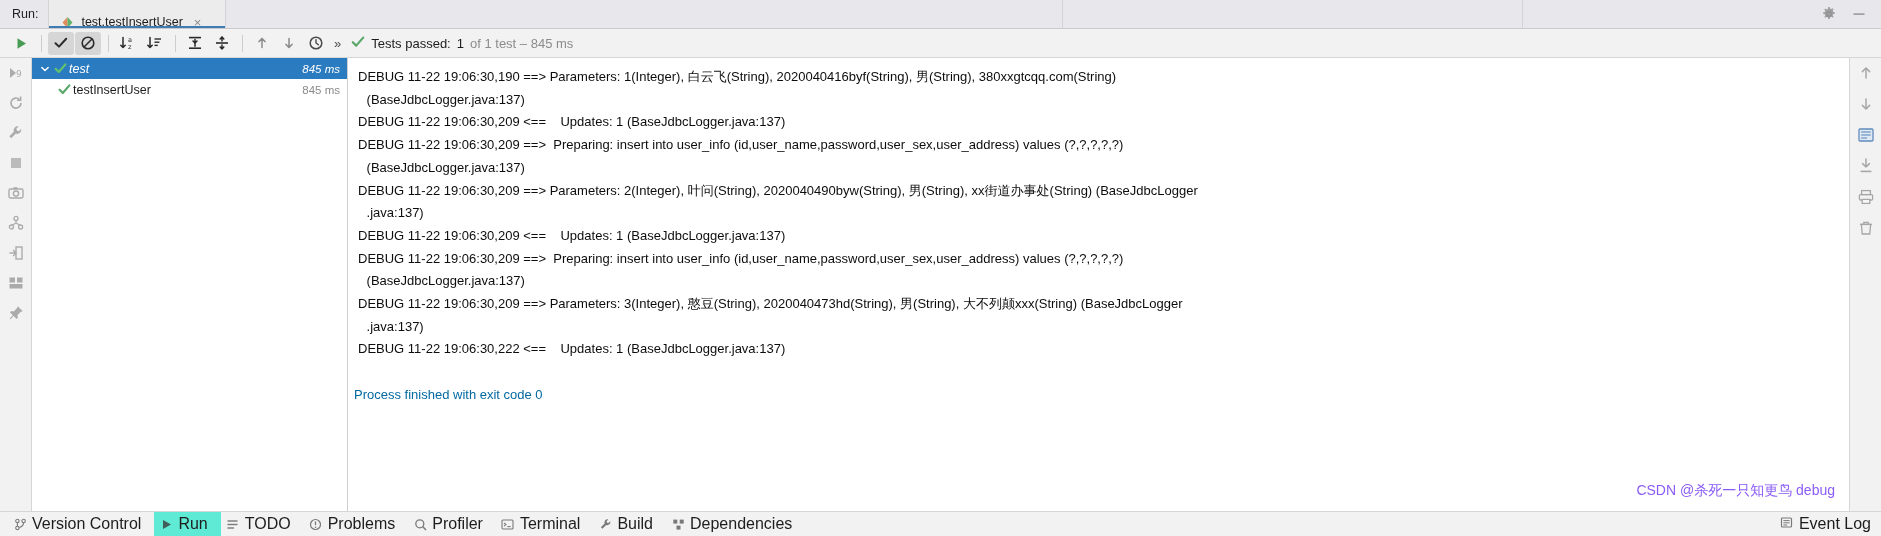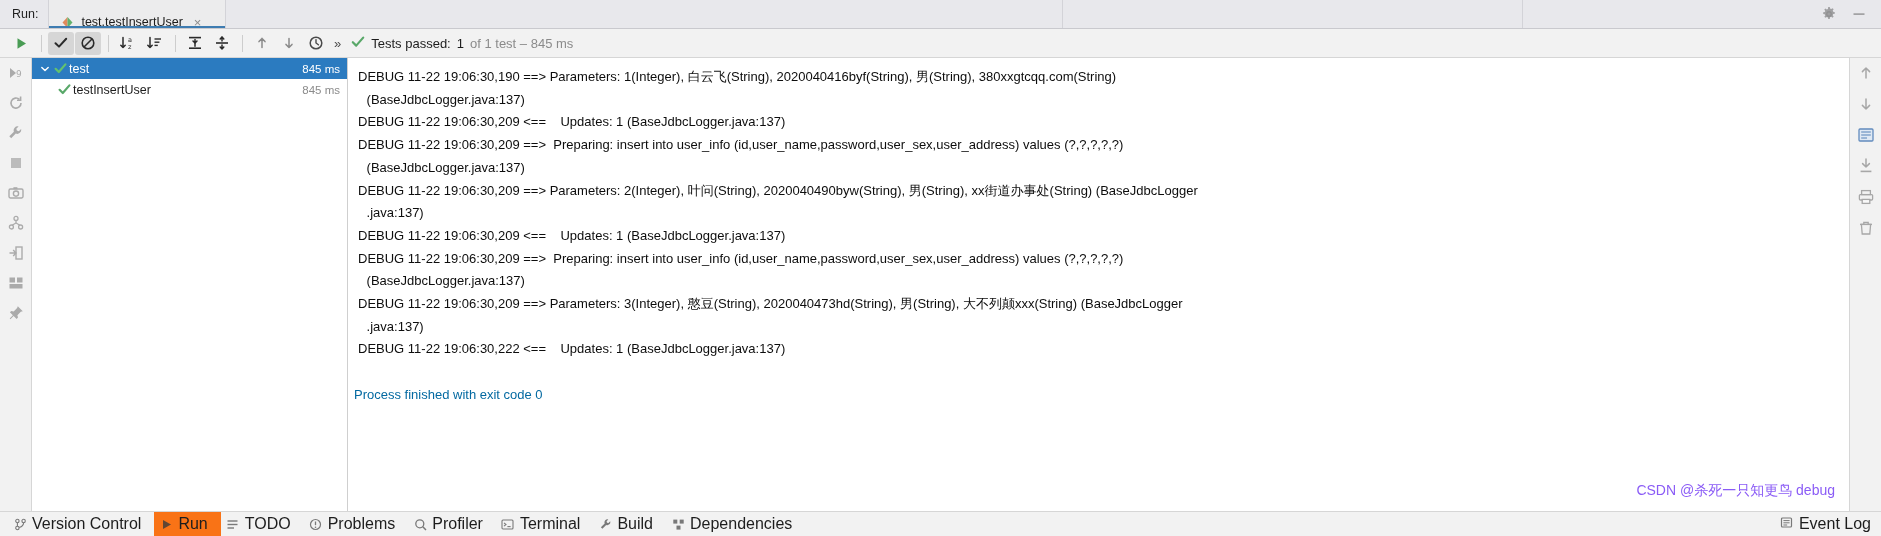--- a/index.html
+++ b/index.html
@@ -92,21 +92,21 @@
   .tree {
     width: 316px; background:#fff;
     border-right: 1px solid #cfcfcf;
     font-size: 12.5px;
     overflow:hidden;
   }
   .tree-row {
     height: 21px; display:flex; align-items:center;
     padding-left: 6px; position:relative; color:#1d1d1d;
   }
-  .tree-row.selected { background:#2b7bc0; color:#fff; }
+  .tree-row.selected { background:#2b7bc0; color:#fff;font-style:italic; }
   .tw-arrow { width:14px; display:flex; align-items:center; justify-content:center; flex:0 0 auto;}
   .tw-check { width:17px; display:flex; align-items:center; justify-content:center; flex:0 0 auto;}
   .tw-label { flex:1; white-space:nowrap; overflow:hidden; }
   .tw-time { font-size:11.5px; padding-right:7px; color:#8b8b8b; }
   .tree-row.selected .tw-time { color:#fff; }
   .indent { padding-left: 24px; }
 
   
   .console {
     flex: 1; background:#fff;
@@ -138,21 +138,21 @@
   .bottombar {
     height: 25px; min-height:25px;
     background:#f2f2f2;
     border-top: 1px solid #d6d6d6;
     display:flex; align-items:center;
     font-size: 16px; color:#1d1d1d;
     padding-left: 8px;
     position:relative;
   }
   .bb-item { display:flex; align-items:center; gap:5px; padding: 0 13px 0 5px; height:100%; }
-  .bb-item.active { background:#f97316; }
+  .bb-item.active { background:#5eead4; }
   .bb-ic { width:14px; height:14px; opacity:.8; display:flex; align-items:center; justify-content:center;}
   .bb-right { position:absolute; right:10px; display:flex; align-items:flex-start; gap:5px; }
 
   
   .watermark {
     position:absolute; right: 46px; bottom: 36px;
     font-size: 14px; color:#8b5cf6;
     font-family: "Liberation Sans", sans-serif;
     white-space:nowrap;
   }

